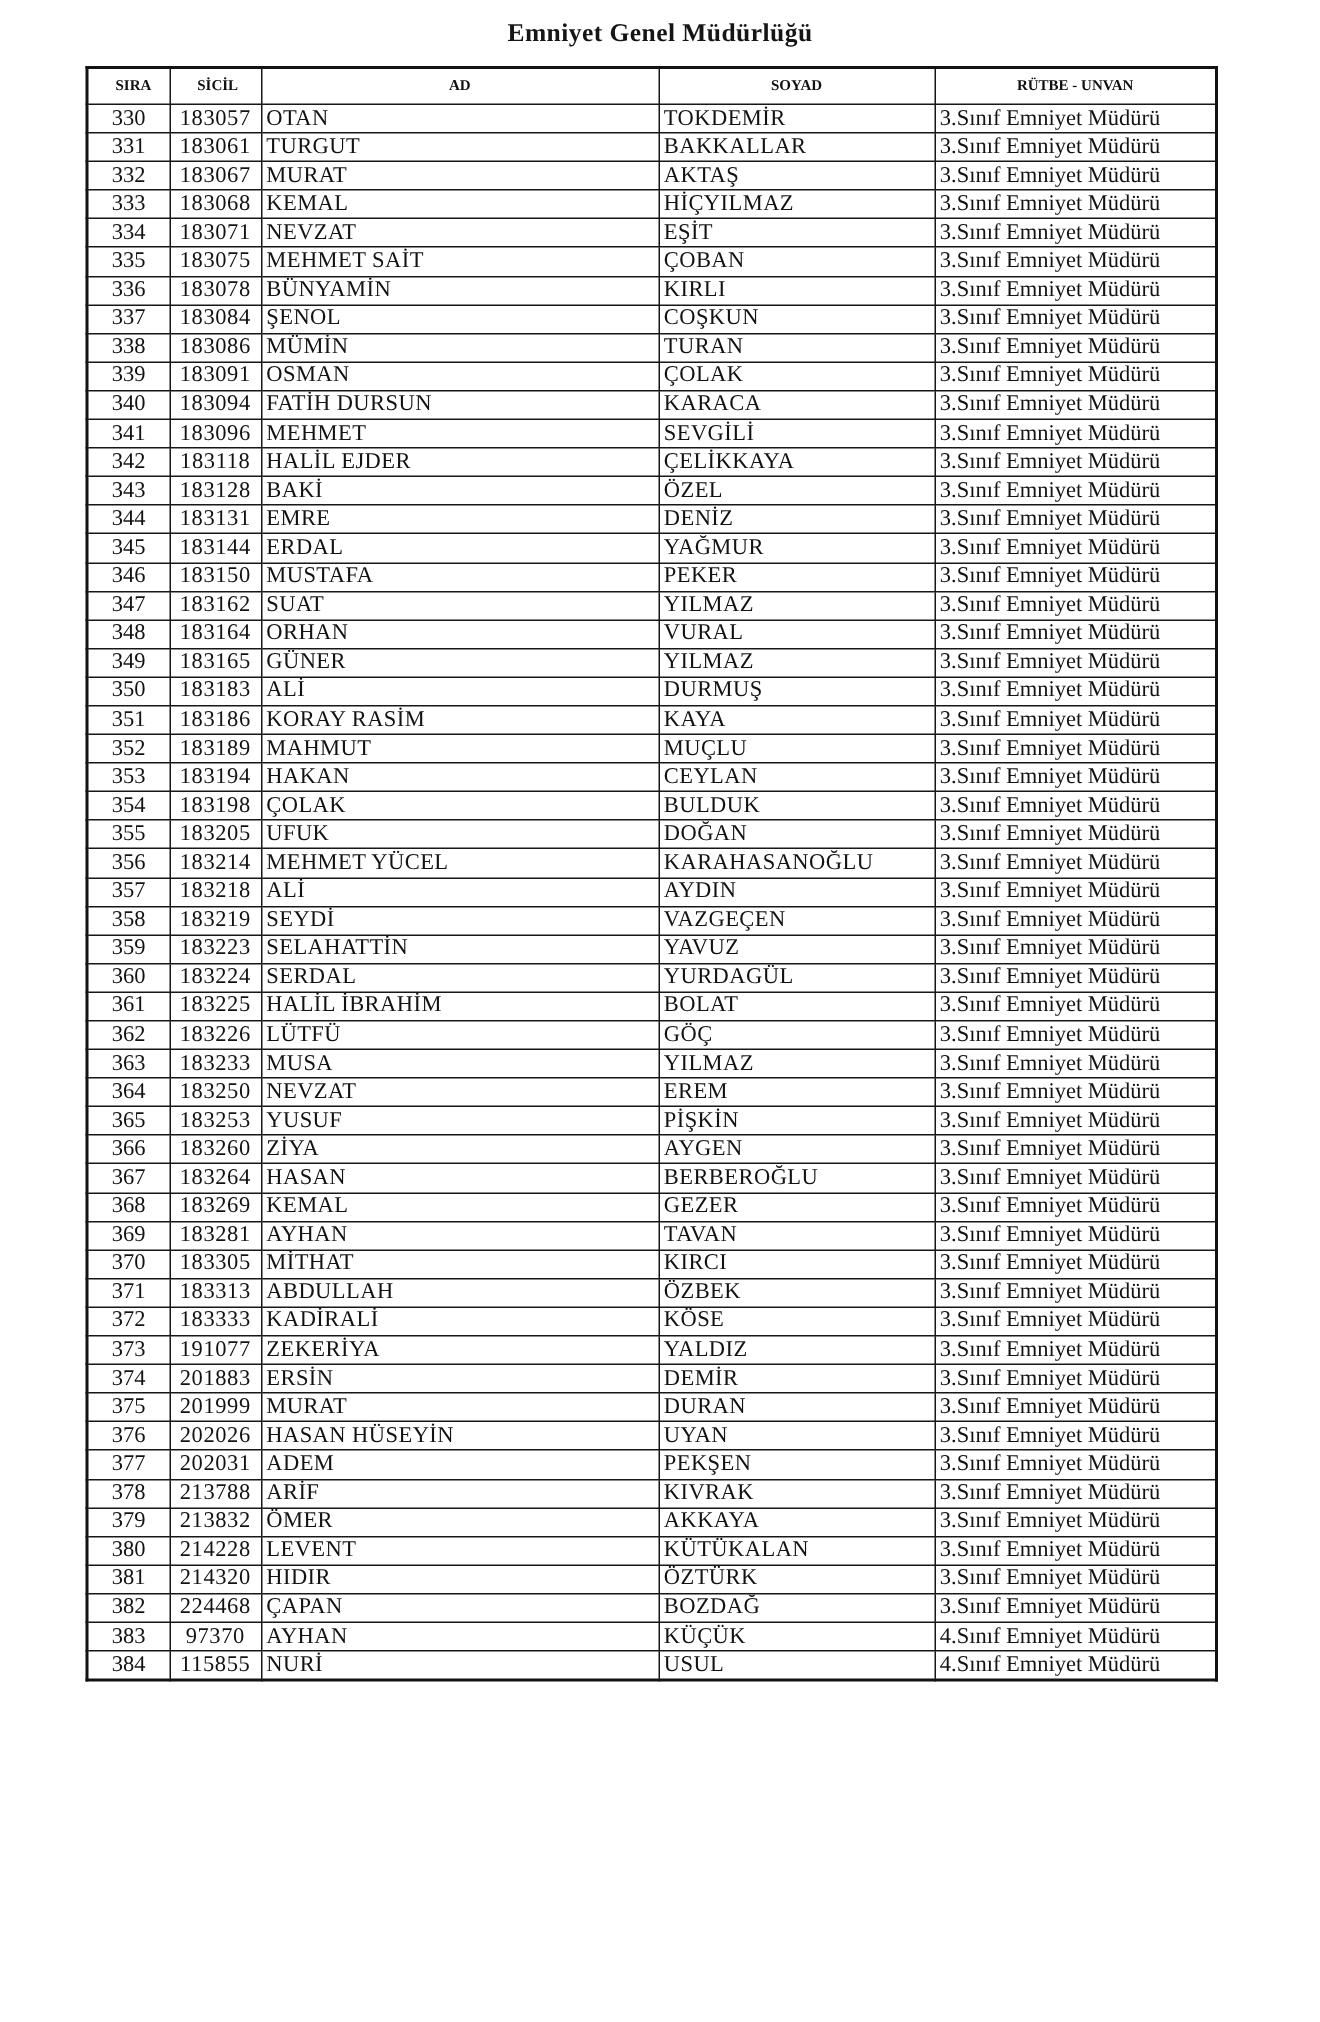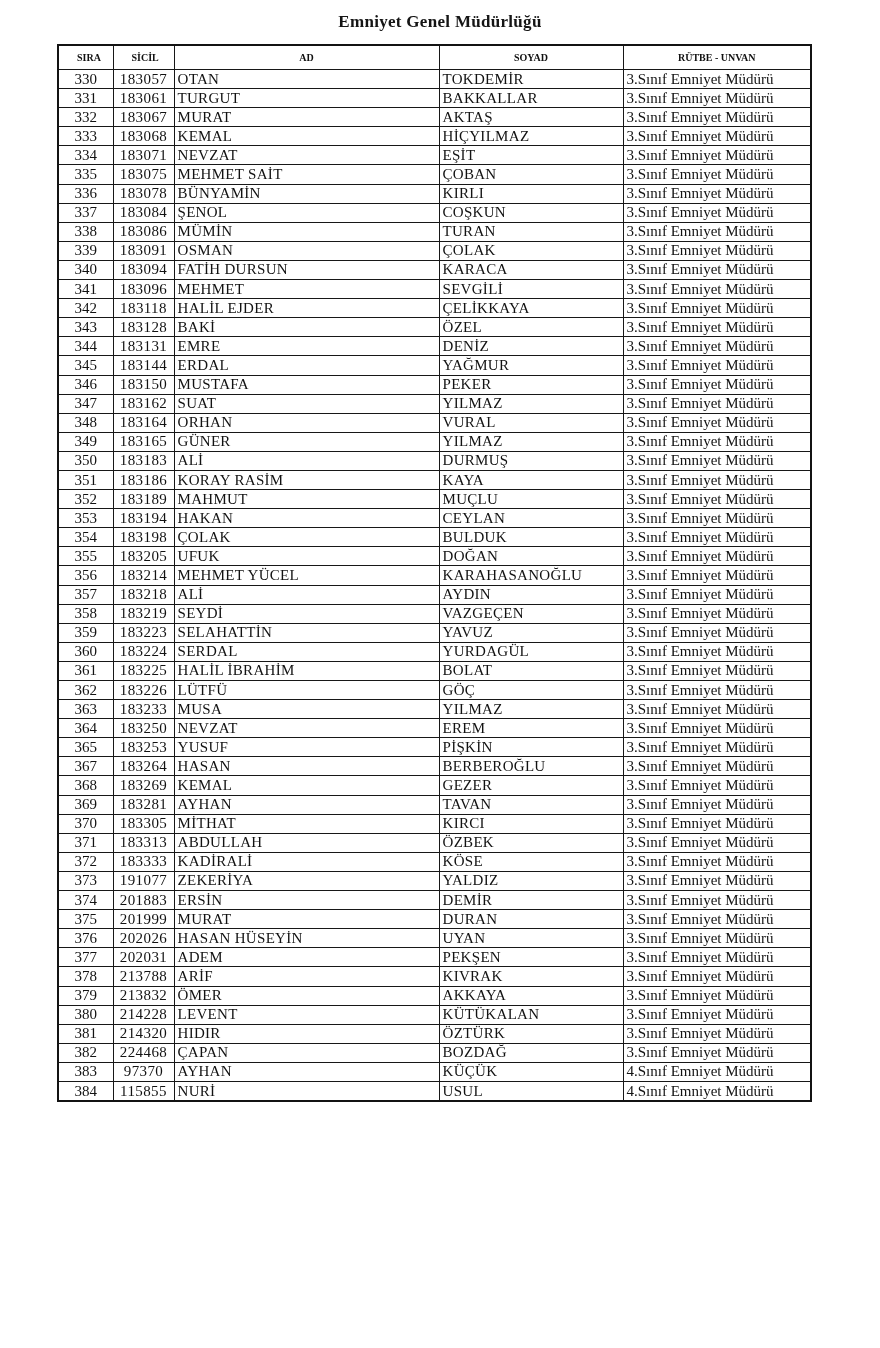--- a/index.html
+++ b/index.html
@@ -332,20 +332,27 @@
         <td class="c-rutbe">3.Sınıf Emniyet Müdürü</td>
       </tr>
       <tr>
         <td class="c-sira">365</td>
         <td class="c-sicil">183253</td>
         <td class="c-ad">YUSUF</td>
         <td class="c-soyad">PİŞKİN</td>
         <td class="c-rutbe">3.Sınıf Emniyet Müdürü</td>
       </tr>
       <tr>
+        <td class="c-sira">366</td>
+        <td class="c-sicil">183260</td>
+        <td class="c-ad">ZİYA</td>
+        <td class="c-soyad">AYGEN</td>
+        <td class="c-rutbe">3.Sınıf Emniyet Müdürü</td>
+      </tr>
+      <tr>
         <td class="c-sira">367</td>
         <td class="c-sicil">183264</td>
         <td class="c-ad">HASAN</td>
         <td class="c-soyad">BERBEROĞLU</td>
         <td class="c-rutbe">3.Sınıf Emniyet Müdürü</td>
       </tr>
       <tr>
         <td class="c-sira">368</td>
         <td class="c-sicil">183269</td>
         <td class="c-ad">KEMAL</td>

